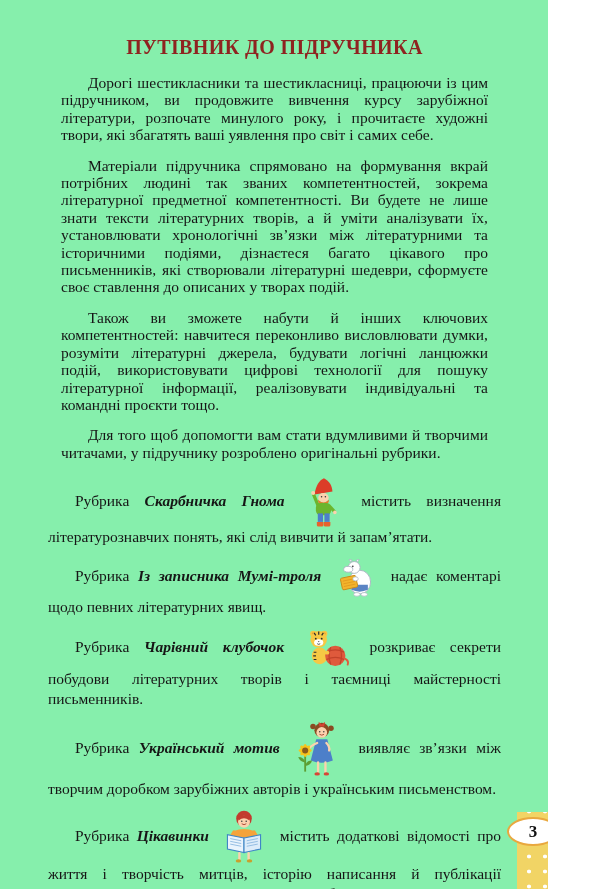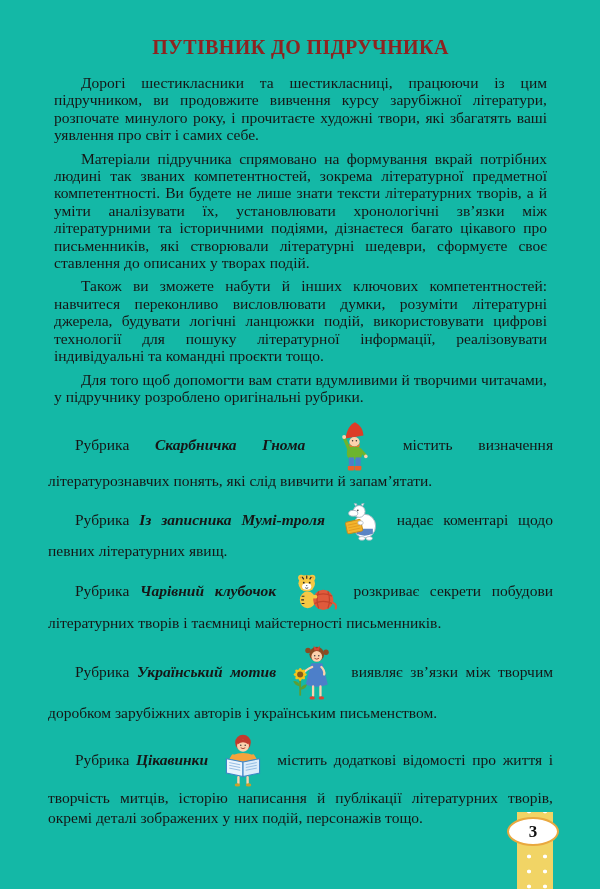--- a/index.html
+++ b/index.html
@@ -1,30 +1,30 @@
 <!DOCTYPE html>
 <html lang="uk"><head>
 <meta charset="utf-8">
 <style>
   html,body{margin:0;padding:0;}
   body{
     width:600px;height:889px;background:#ffffff;
     font-family:"Liberation Serif","DejaVu Serif",serif;
     color:#161616;
   }
-  .page{position:relative;width:600px;height:889px;overflow:hidden;background:#14b8a6;}
+  .page{position:relative;width:548px;height:889px;overflow:hidden;background:#86efac;}
   .content{margin:0 47px 0 48px;}
   .title{
     margin:36px 0 15px 0;
     text-align:center;
     font-size:20px;font-weight:bold;
     color:#8e2320;letter-spacing:.4px;
   }
   .intro p{
-    margin:6px;font-size:15.5px;line-height:17.4px;
+    margin:13px;font-size:15.5px;line-height:17.4px;
     text-align:justify;text-indent:27px;
   }
   .rubrics{margin-top:16px;}
   .rubric{
     margin:11px 0 0 0;font-size:15.5px;line-height:20px;
     text-align:justify;text-indent:27px;
   }
   .rname{font-weight:bold;font-style:italic;margin-top:36px;}
   .ricon{white-space:nowrap;}
   .ricon svg{vertical-align:middle;margin:0 5px;}

